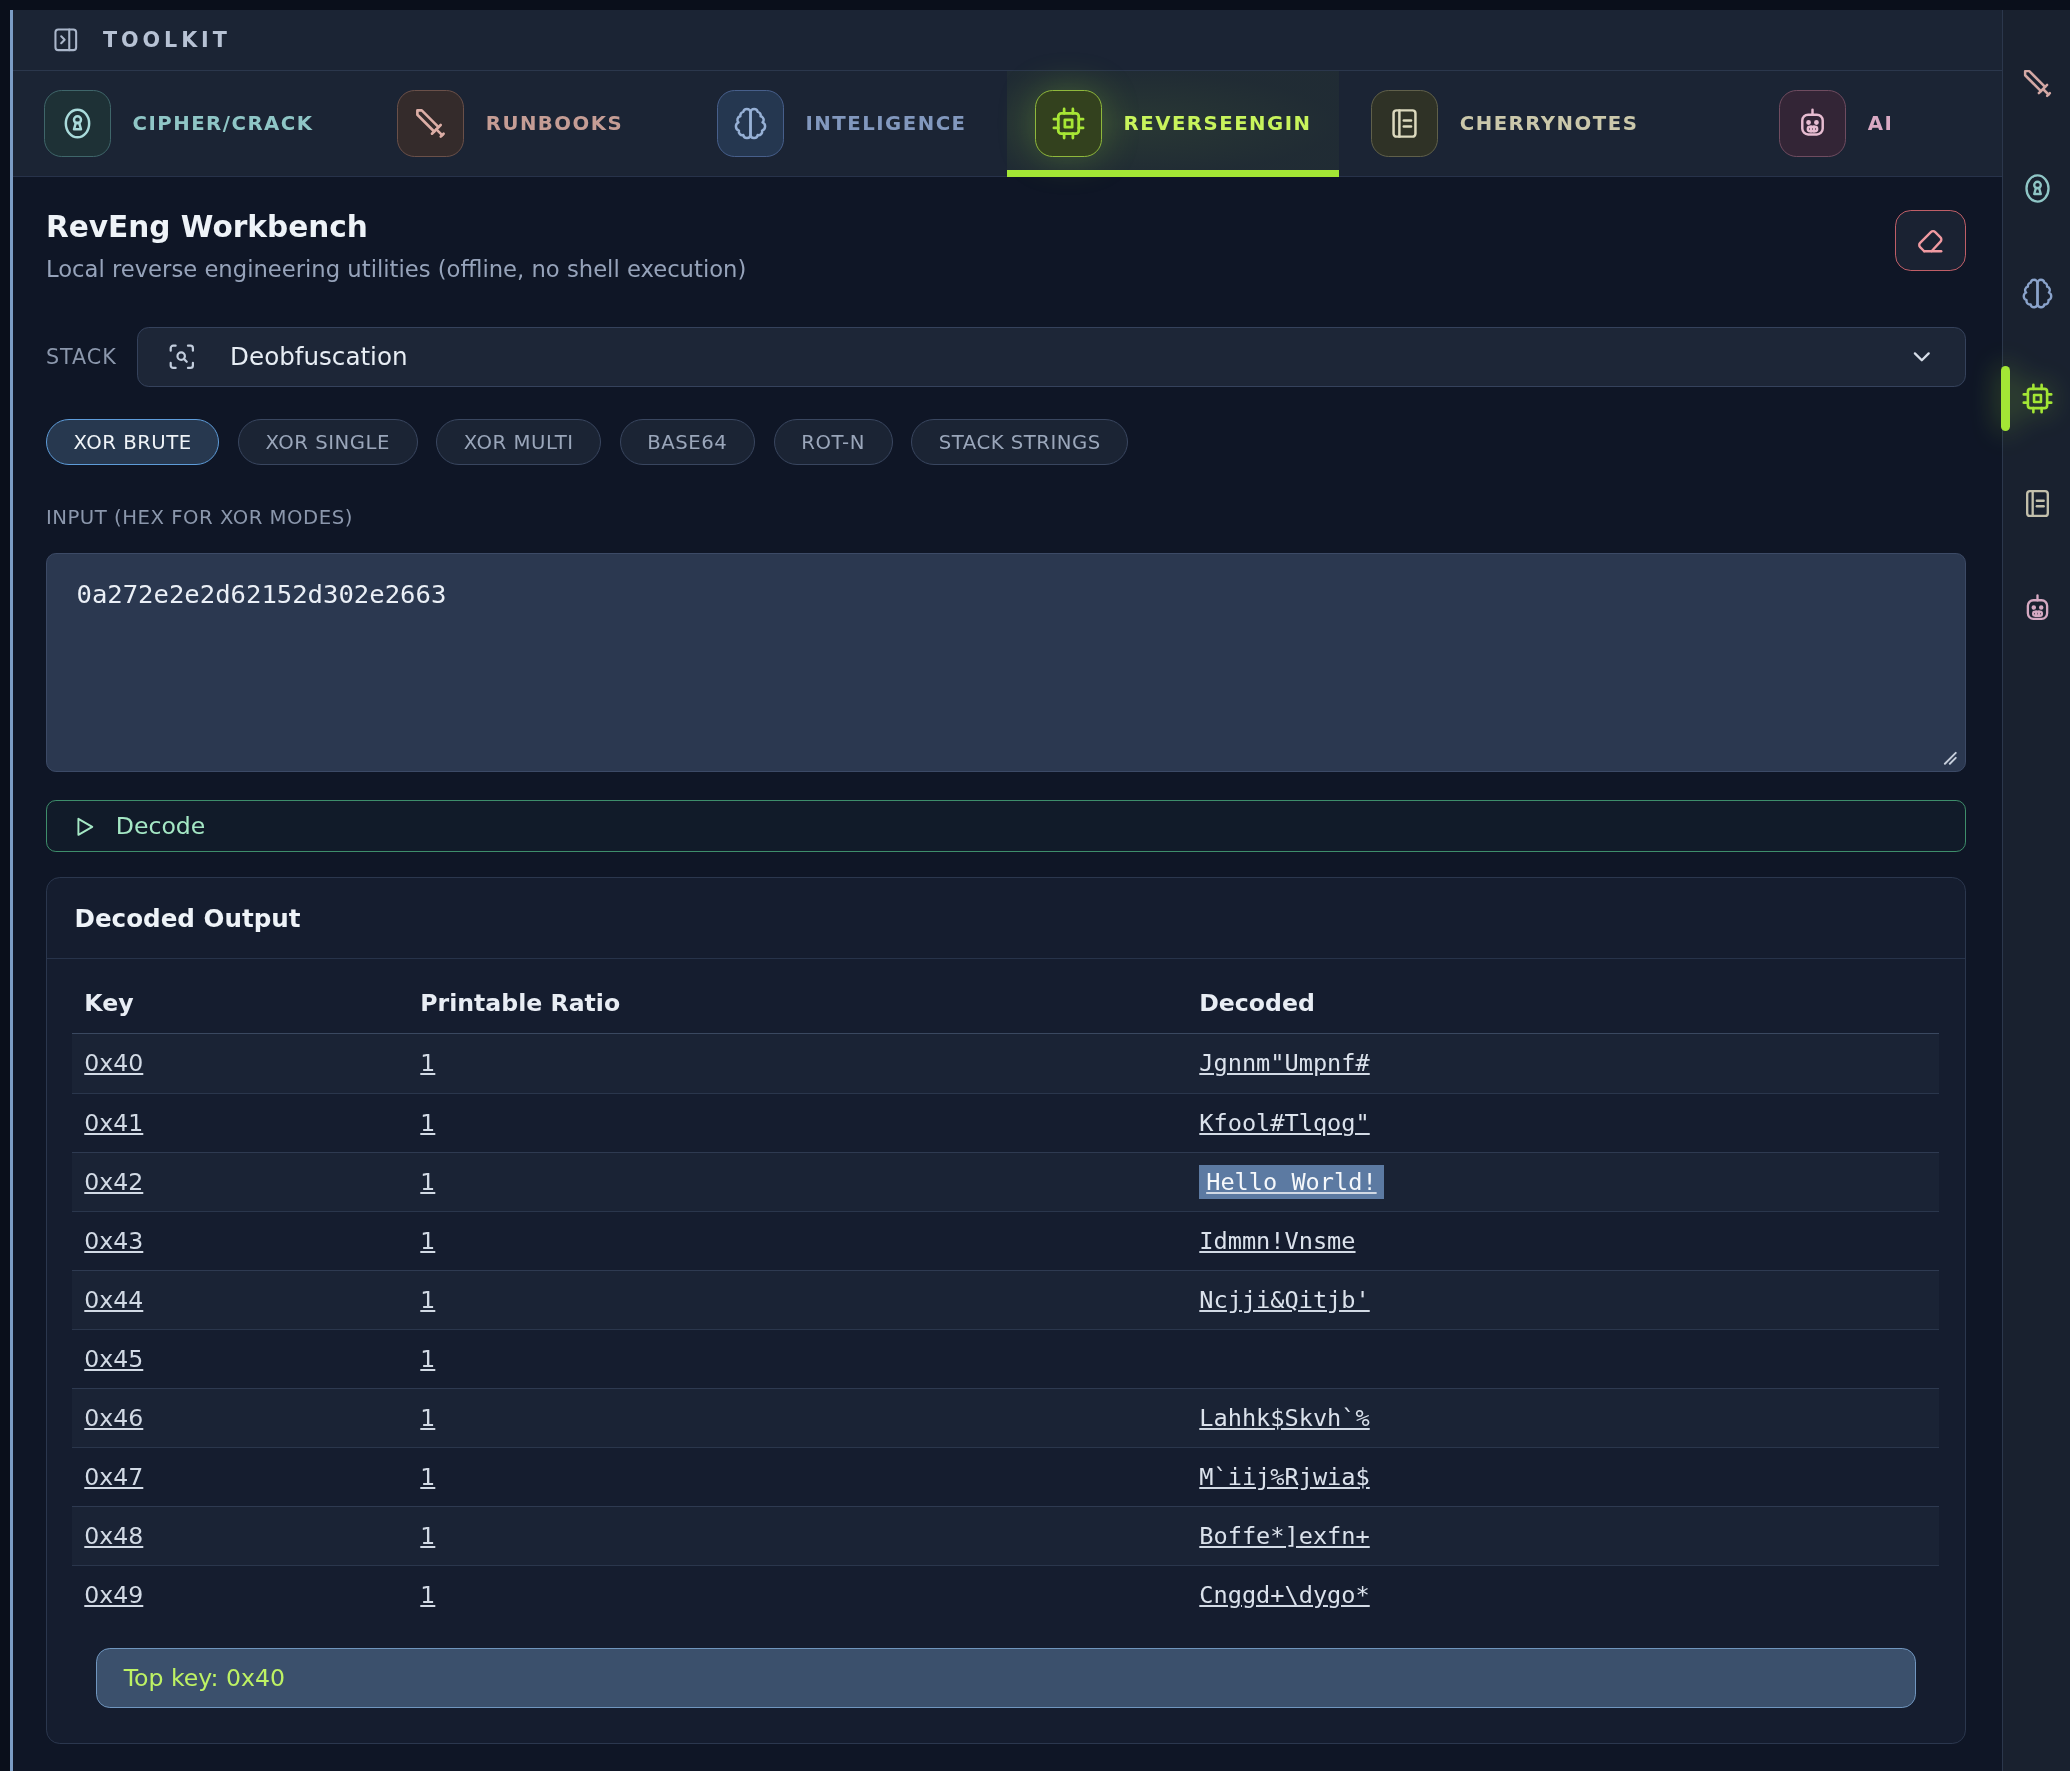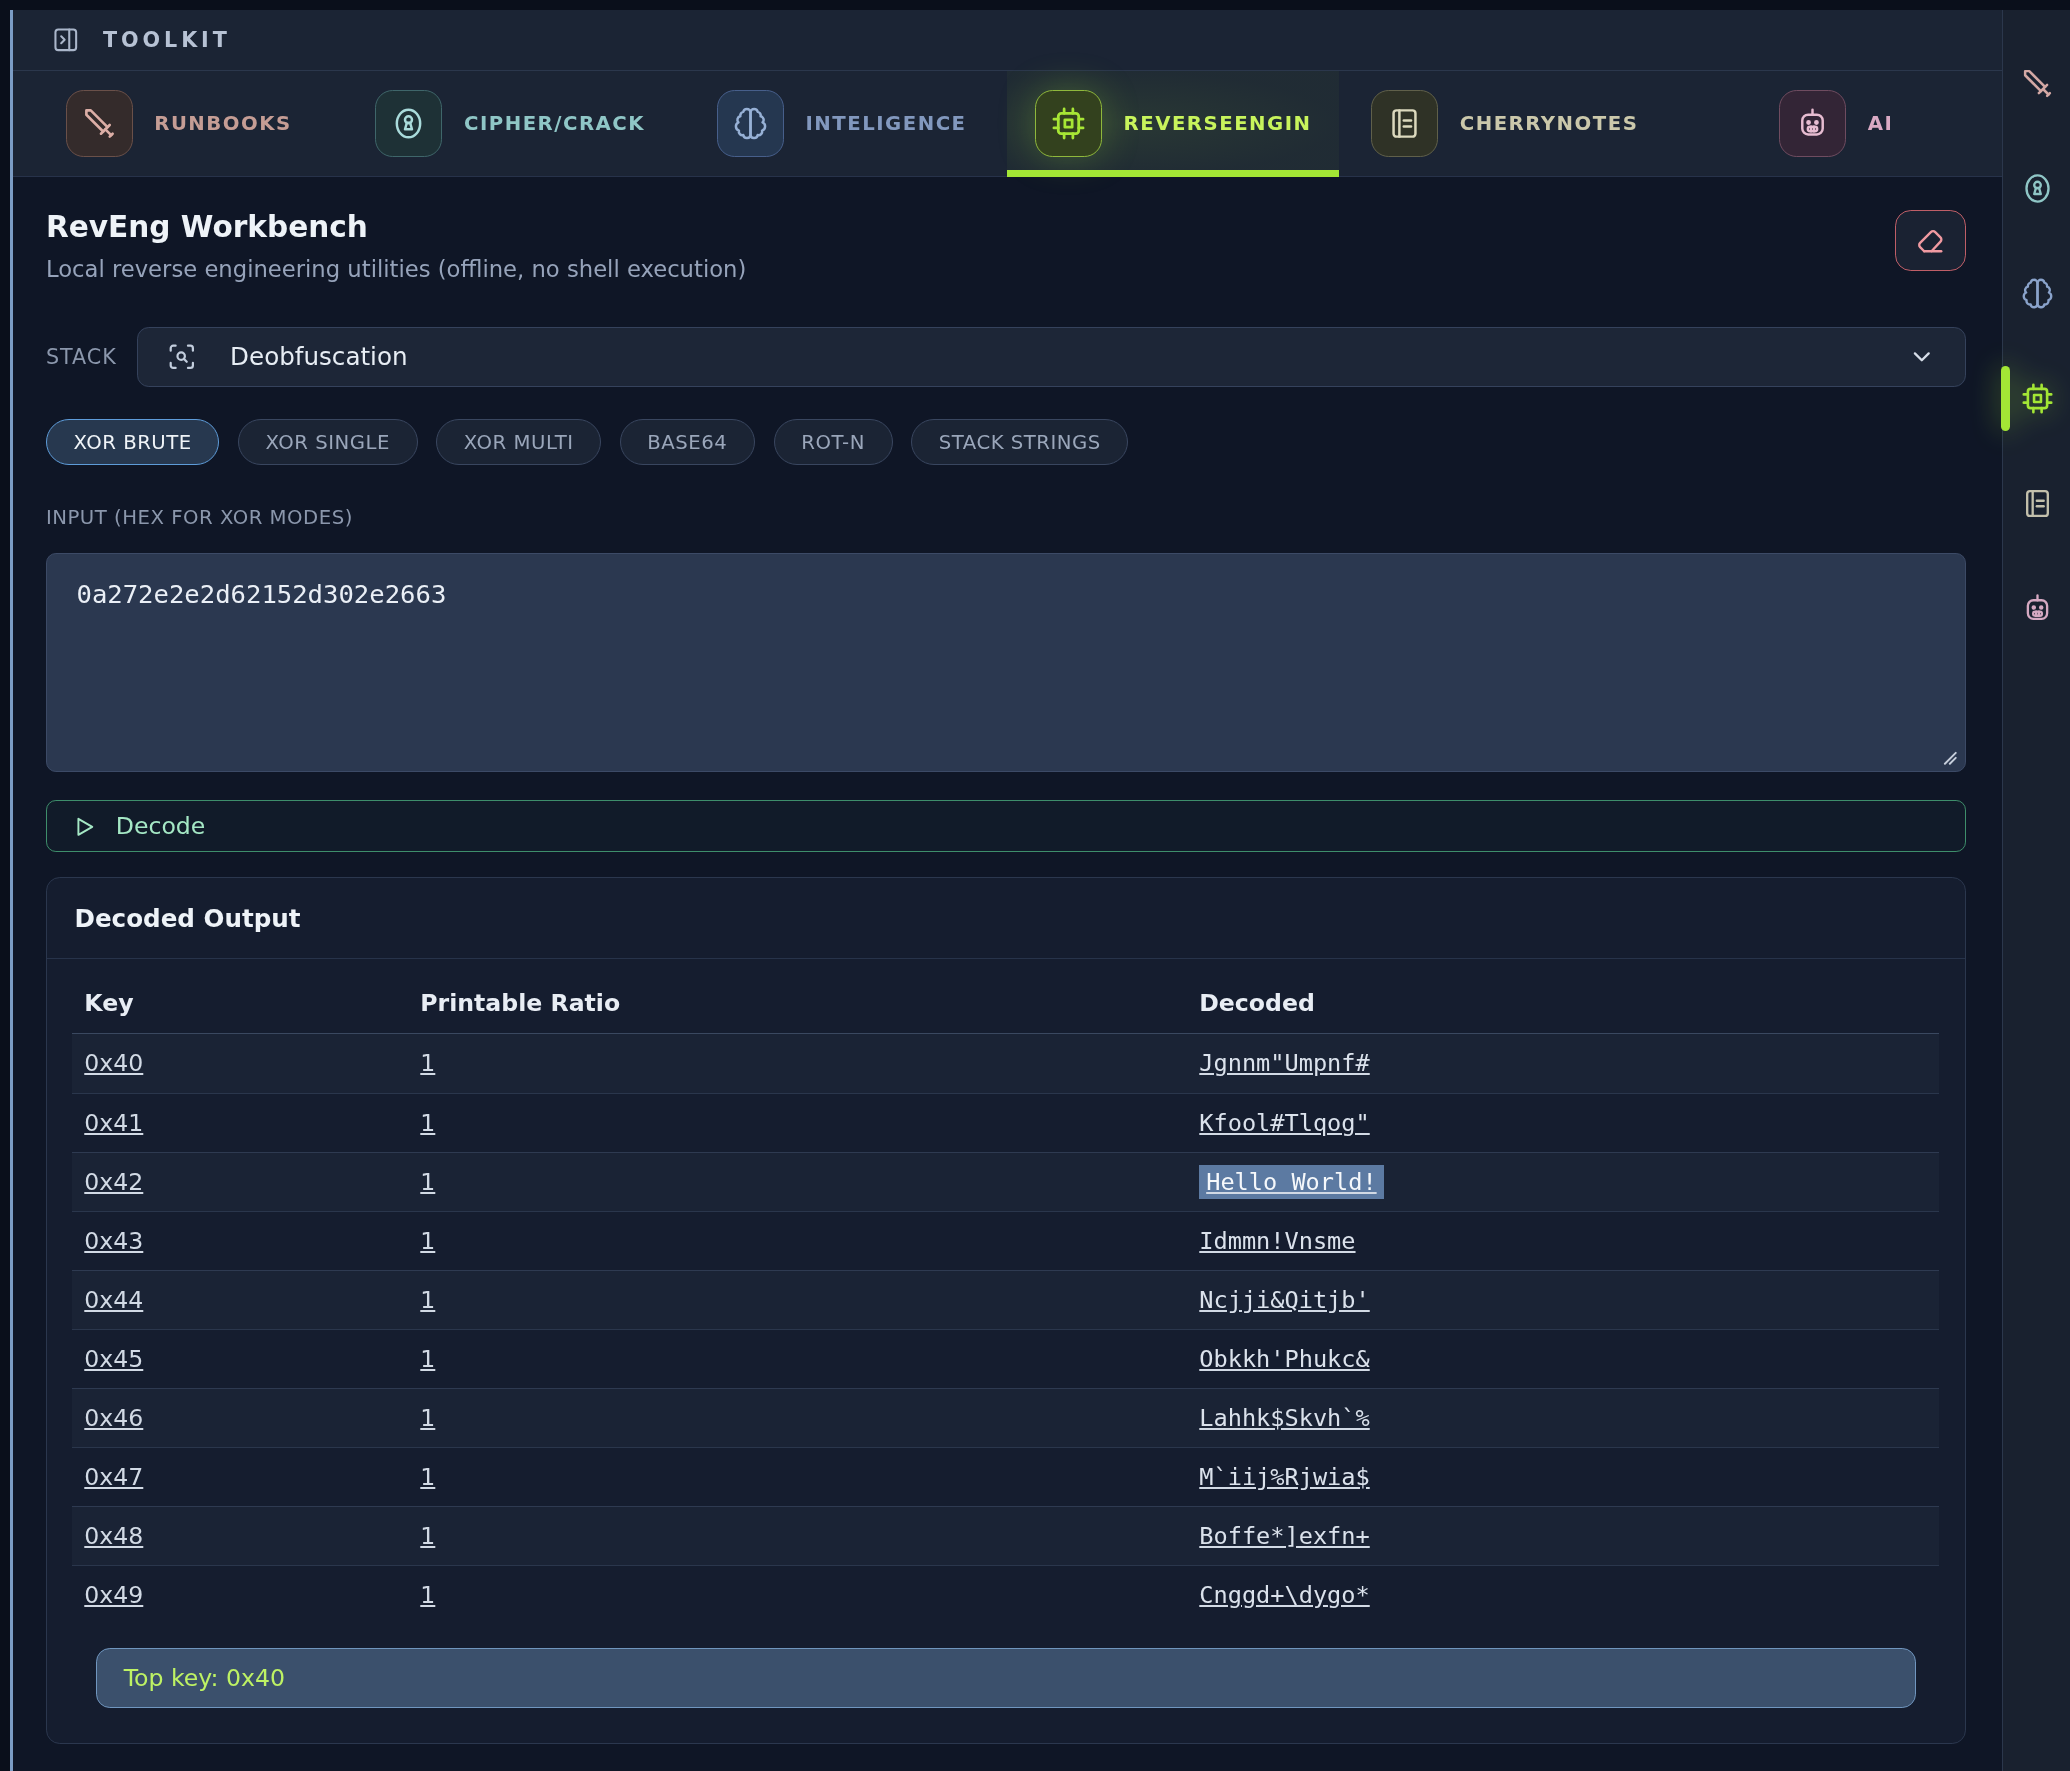--- a/index.html
+++ b/index.html
@@ -115,40 +115,40 @@
         <svg width="27.6" height="27.6" viewBox="0 0 24 24" fill="none" stroke="currentColor" stroke-width="1.8" stroke-linecap="round" stroke-linejoin="round">
               <rect x="3" y="3" width="18" height="18" rx="2.5"></rect>
               <line x1="15" y1="3" x2="15" y2="21"></line>
               <polyline points="8 9 11 12 8 15"></polyline>
             </svg>
       </span>
       <span class="topbar-title">TOOLKIT</span>
     </div>
 
     <div class="tabbar">
+      <div class="tab tab-cipher">
+        <span class="tab-sq">
+          <svg width="35" height="35" viewBox="0 0 24 24" fill="none" stroke="currentColor" stroke-width="1.7" stroke-linecap="round" stroke-linejoin="round">
+                <ellipse cx="12" cy="12" rx="8" ry="9.5"></ellipse>
+                <circle cx="12" cy="9.5" r="2.4"></circle>
+                <path d="M10.9 11.5 L9.6 16 h4.8 L13.1 11.5 Z"></path>
+              </svg>
+        </span>
+        <span class="tab-label">CIPHER/CRACK</span>
+      </div>
       <div class="tab tab-runbooks">
         <span class="tab-sq">
           <svg width="35" height="35" viewBox="0 0 24 24" fill="none" stroke="currentColor" stroke-width="1.8" stroke-linecap="round" stroke-linejoin="round">
                 <polyline points="14.5 17.5 3 6 3 3 6 3 17.5 14.5"></polyline>
                 <line x1="13" y1="19" x2="19" y2="13"></line>
                 <line x1="16" y1="16" x2="20" y2="20"></line>
                 <line x1="19" y1="21" x2="21" y2="19"></line>
               </svg>
         </span>
         <span class="tab-label">RUNBOOKS</span>
-      </div>
-      <div class="tab tab-cipher">
-        <span class="tab-sq">
-          <svg width="35" height="35" viewBox="0 0 24 24" fill="none" stroke="currentColor" stroke-width="1.7" stroke-linecap="round" stroke-linejoin="round">
-                <ellipse cx="12" cy="12" rx="8" ry="9.5"></ellipse>
-                <circle cx="12" cy="9.5" r="2.4"></circle>
-                <path d="M10.9 11.5 L9.6 16 h4.8 L13.1 11.5 Z"></path>
-              </svg>
-        </span>
-        <span class="tab-label">CIPHER/CRACK</span>
       </div>
       <div class="tab tab-intel">
         <span class="tab-sq">
           <svg width="35" height="35" viewBox="0 0 24 24" fill="none" stroke="currentColor" stroke-width="1.7" stroke-linecap="round" stroke-linejoin="round">
                 <path d="M9.5 2A2.5 2.5 0 0 1 12 4.5v15a2.5 2.5 0 0 1-4.96.44 2.5 2.5 0 0 1-2.96-3.08 3 3 0 0 1-.34-5.58 2.5 2.5 0 0 1 1.32-4.24 2.5 2.5 0 0 1 1.98-3A2.5 2.5 0 0 1 9.5 2Z"></path>
                 <path d="M14.5 2A2.5 2.5 0 0 0 12 4.5v15a2.5 2.5 0 0 0 4.96.44 2.5 2.5 0 0 0 2.96-3.08 3 3 0 0 0 .34-5.58 2.5 2.5 0 0 0-1.32-4.24 2.5 2.5 0 0 0-1.98-3A2.5 2.5 0 0 0 14.5 2Z"></path>
               </svg>
         </span>
         <span class="tab-label">INTELIGENCE</span>
       </div>
@@ -292,21 +292,20 @@
 
               <div class="t-grid t-row">
                 <span class="t-key">0x44</span>
                 <span class="t-ratio">1</span>
                 <span class="t-prev mono"><span>Ncjji&amp;Qitjb'</span></span>
               </div>
 
               <div class="t-grid t-row">
                 <span class="t-key">0x45</span>
                 <span class="t-ratio">1</span>
-                <span class="t-prev mono"><span>Obkkh'Phukc&amp;</span></span>
               </div>
 
               <div class="t-grid t-row">
                 <span class="t-key">0x46</span>
                 <span class="t-ratio">1</span>
                 <span class="t-prev mono"><span>Lahhk$Skvh`%</span></span>
               </div>
 
               <div class="t-grid t-row">
                 <span class="t-key">0x47</span>

